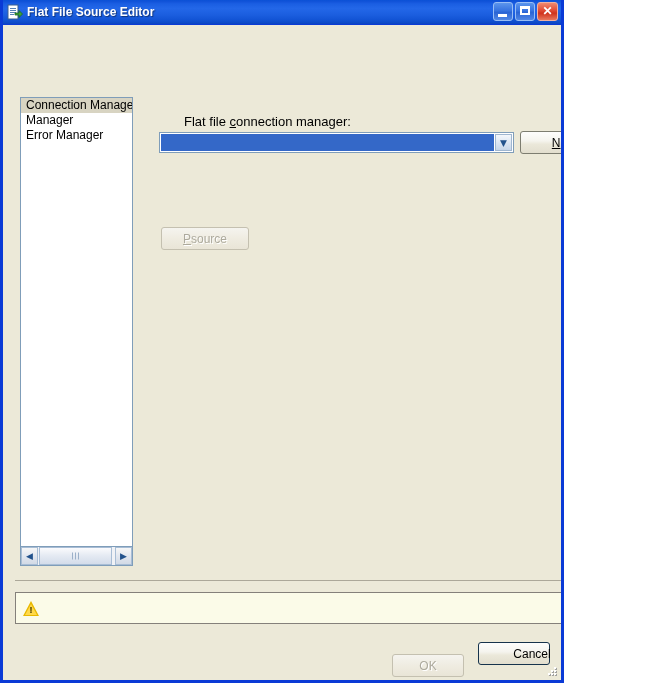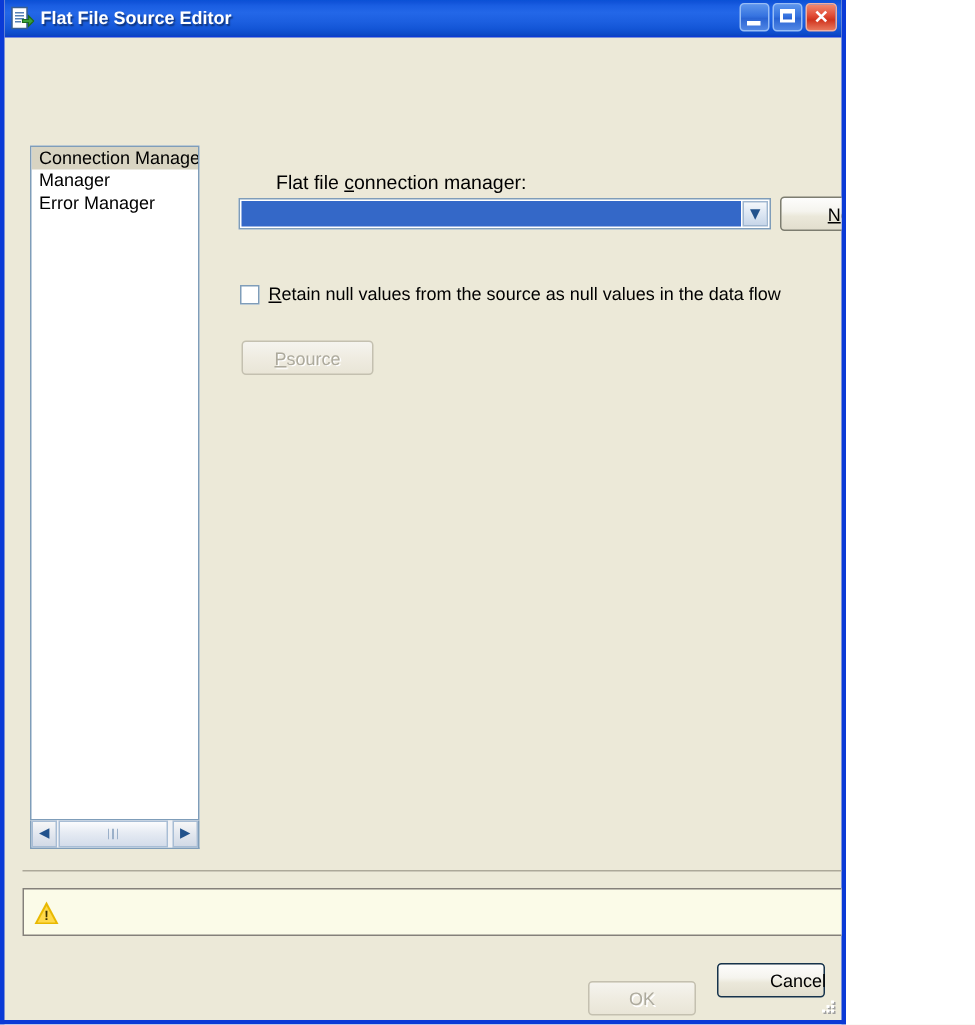--- a/index.html
+++ b/index.html
@@ -466,24 +466,20 @@
     <div id="combo-arrow">
       <span>▼</span>
     </div>
   </div>
 
   <div class="xp-btn" id="btn-new">
       <span class="acc">N</span>
       <span>ew...</span>
     </div>
 
-  <div id="checkbox-row">
-    <div id="checkbox-box"></div>
-    <div id="checkbox-label"><span class="acc">R</span><span>etain null values from the source as null values in the data flow</span></div>
-  </div>
 
   <div class="xp-btn disabled" id="btn-preview">
       <span class="acc">P</span>
       <span>source</span>
     </div>
 
   <div id="separator"></div>
 
   <div id="warning-bar">
     <div id="warning-icon">

